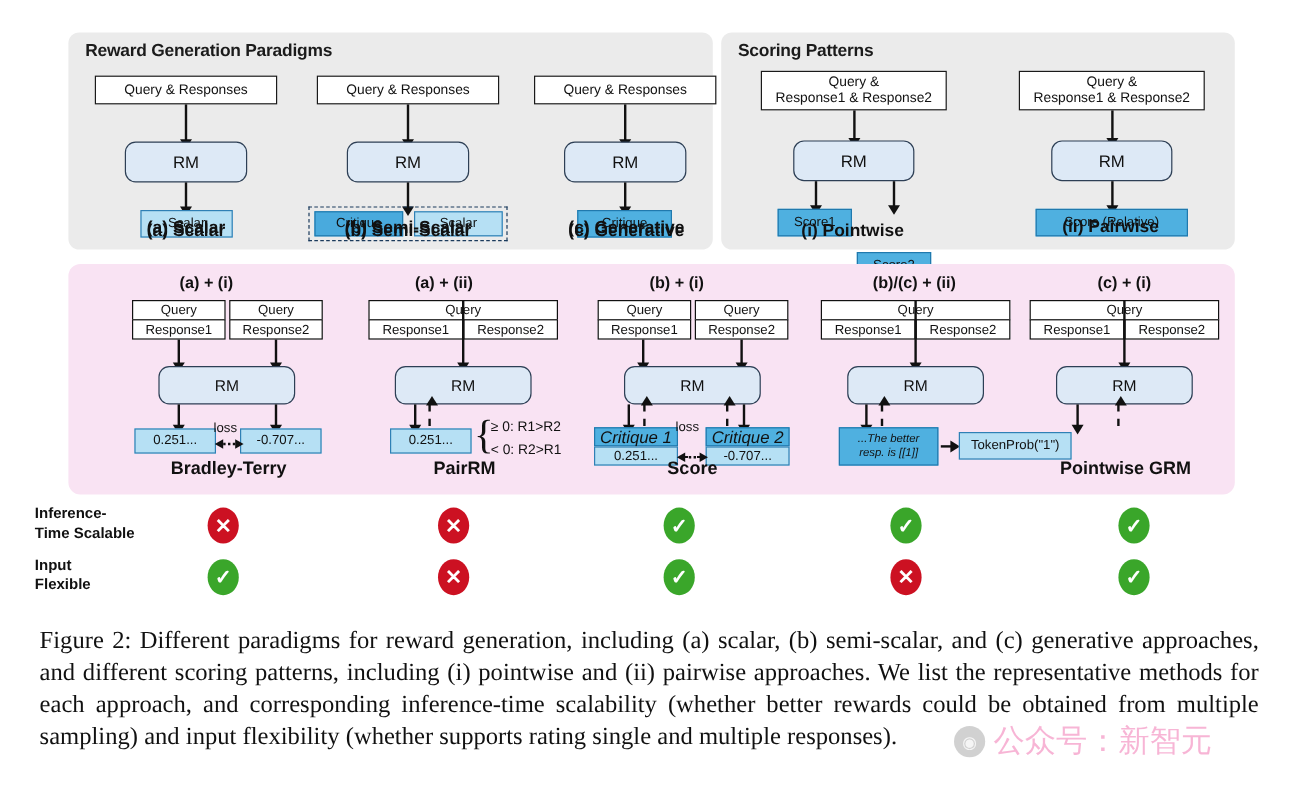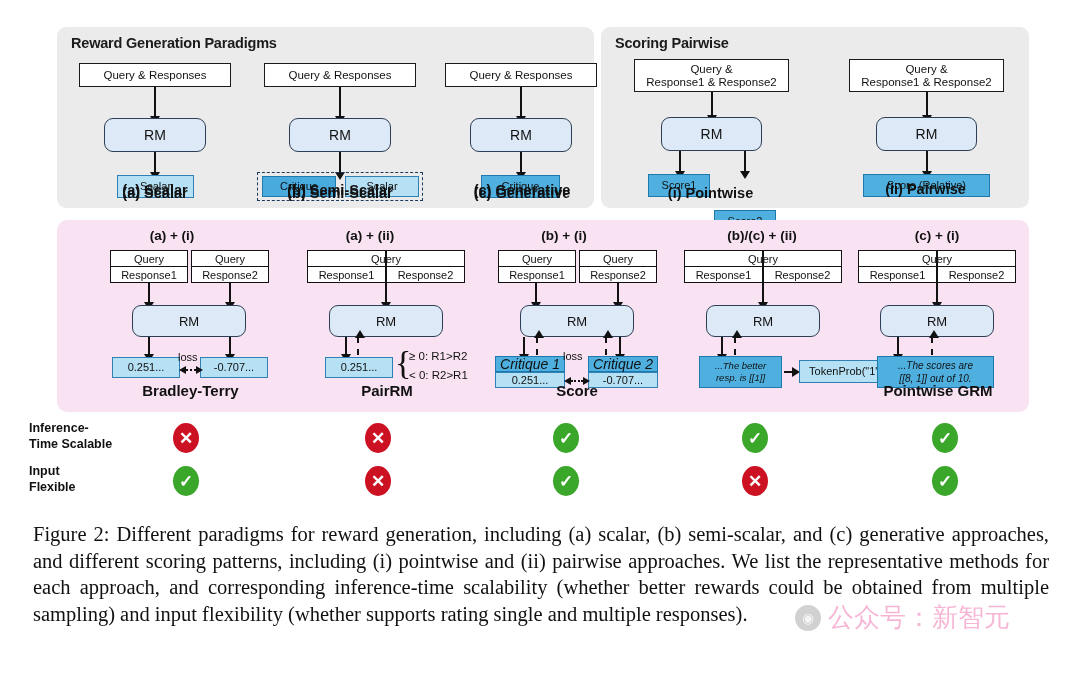--- a/index.html
+++ b/index.html
@@ -194,21 +194,21 @@
     <div class="arrow" style="left:463px;top:125px;height:21px;"></div>
     <div class="bluebox mid" style="left:424px;top:148px;width:79px;height:23px;">Critique</div>
     <div class="caption-lbl" style="left:390px;top:155px;width:150px;">(c) Generative</div>
   </div>
 
   <div class="caption-lbl" style="left:83px;top:185px;width:144px;">(a) Scalar</div>
   <div class="caption-lbl" style="left:260px;top:185px;width:160px;">(b) Semi-Scalar</div>
   <div class="caption-lbl" style="left:447px;top:185px;width:150px;">(c) Generative</div>
 
   <div class="panel" id="panel-scoring">
-    <div class="panel-title">Scoring Pairwise</div>
+    <div class="panel-title">Scoring Patterns</div>
 
     <div class="wbox" style="left:33px;top:32px;width:155px;height:33px;flex-direction:column;">
       <span>Query &amp;</span>
       <span>Response1 &amp; Response2</span>
     </div>
     <div class="arrow" style="left:110px;top:65px;height:24px;"></div>
     <div class="rm" style="left:60px;top:90px;width:101px;height:34px;">RM</div>
     <div class="arrow" style="left:78px;top:124px;height:21px;"></div>
     <div class="arrow" style="left:143px;top:124px;height:21px;"></div>
     <div class="bluebox mid" style="left:47px;top:147px;width:62px;height:23px;">Score1</div>
@@ -295,24 +295,20 @@
     <div class="bluebox" style="left:742px;top:140px;width:94px;height:23px;">TokenProb("1")</div>
 
     <div class="col-title" style="left:815px;top:8px;width:130px;">(c) + (i)</div>
     <div class="sbox" style="left:801px;top:30px;width:158px;height:17px;">Query</div>
     <div class="sbox" style="left:801px;top:46px;width:79px;height:17px;">Response1</div>
     <div class="sbox" style="left:880px;top:46px;width:79px;height:17px;">Response2</div>
     <div class="arrow" style="left:879px;top:30px;height:53px;"></div>
     <div class="rm" style="left:823px;top:85px;width:114px;height:32px;font-size:13px;">RM</div>
     <div class="arrow" style="left:840px;top:117px;height:18px;"></div>
     <div class="arrow up dash" style="left:874px;top:117px;height:18px;"></div>
-    <div class="bluebox mid" style="left:820px;top:136px;width:117px;height:32px;flex-direction:column;font-style:italic;font-size:10px;line-height:1.3;">
-      <span>...The scores are</span>
-      <span>[[8, 1]] out of 10.</span>
-    </div>
     <div class="method-name" style="left:806px;top:162px;width:150px;">Pointwise GRM</div>
   </div>
 
   <div class="rowlabel" style="left:29px;top:464px;width:110px;">
     <span>Input</span><br>
     <span>Flexible</span>
   </div>
   <div class="rowlabel" style="left:29px;top:421px;width:110px;">
     <span>Inference-</span><br>
     <span>Time Scalable</span>

